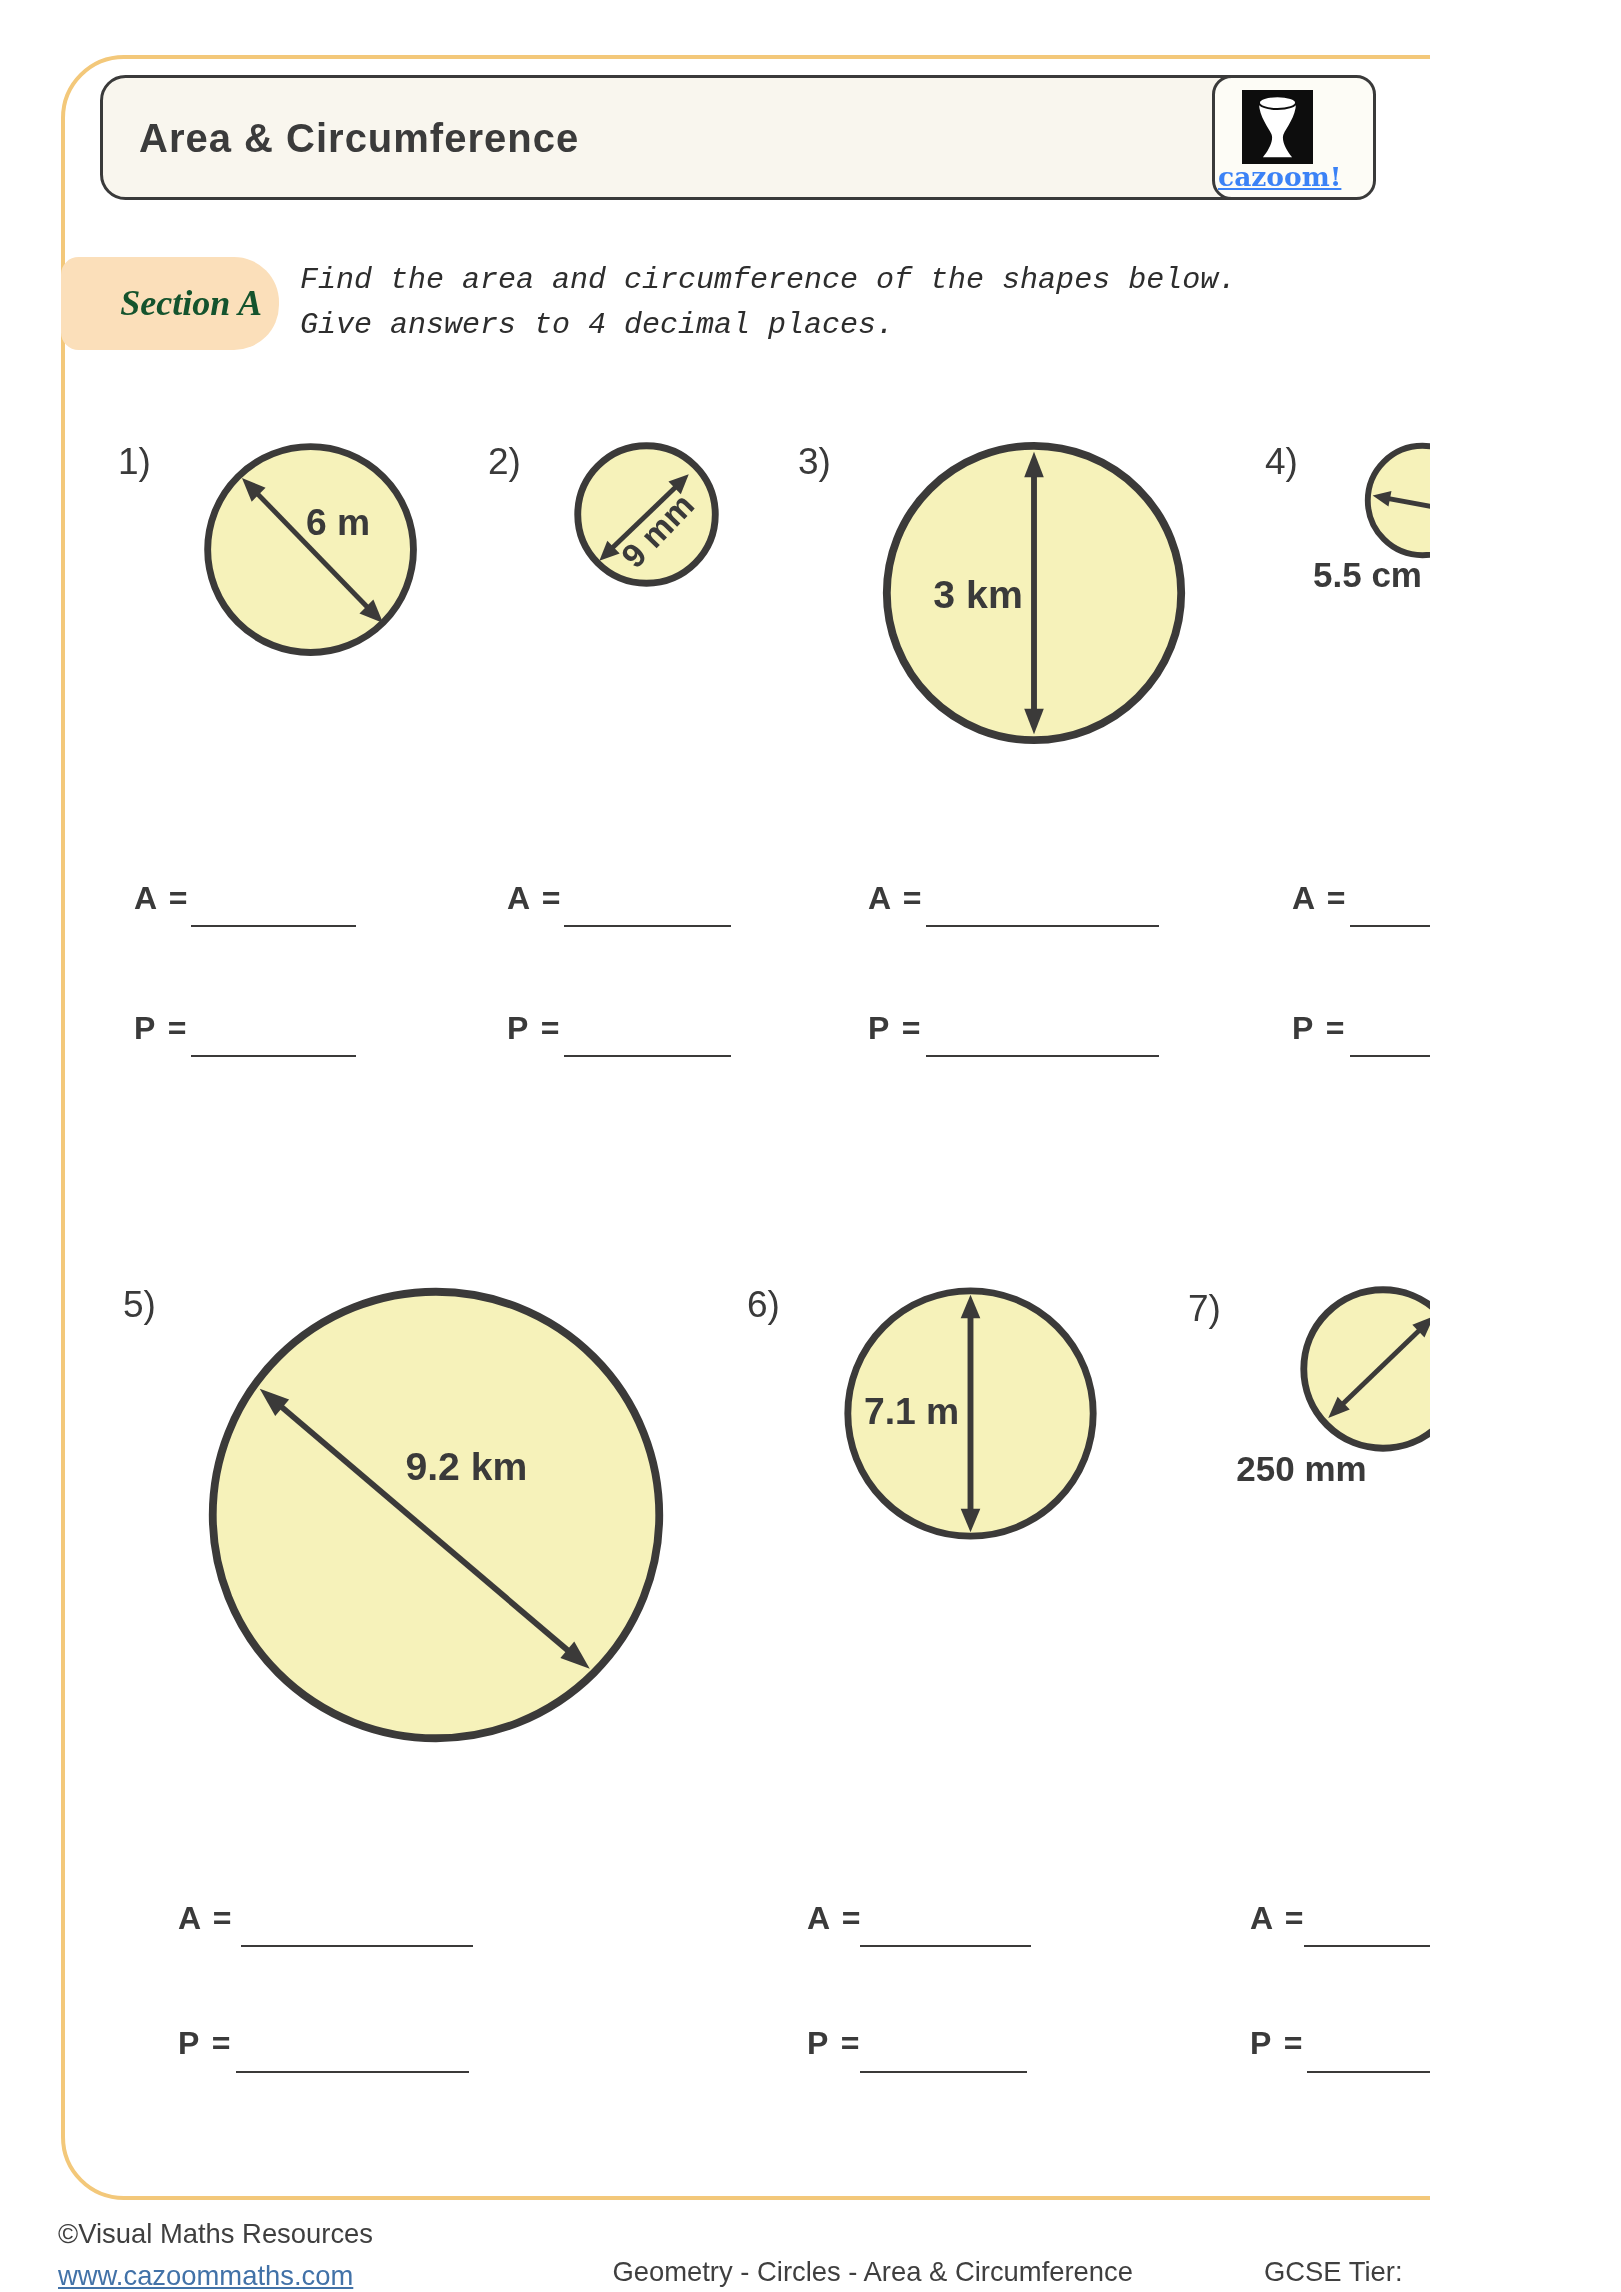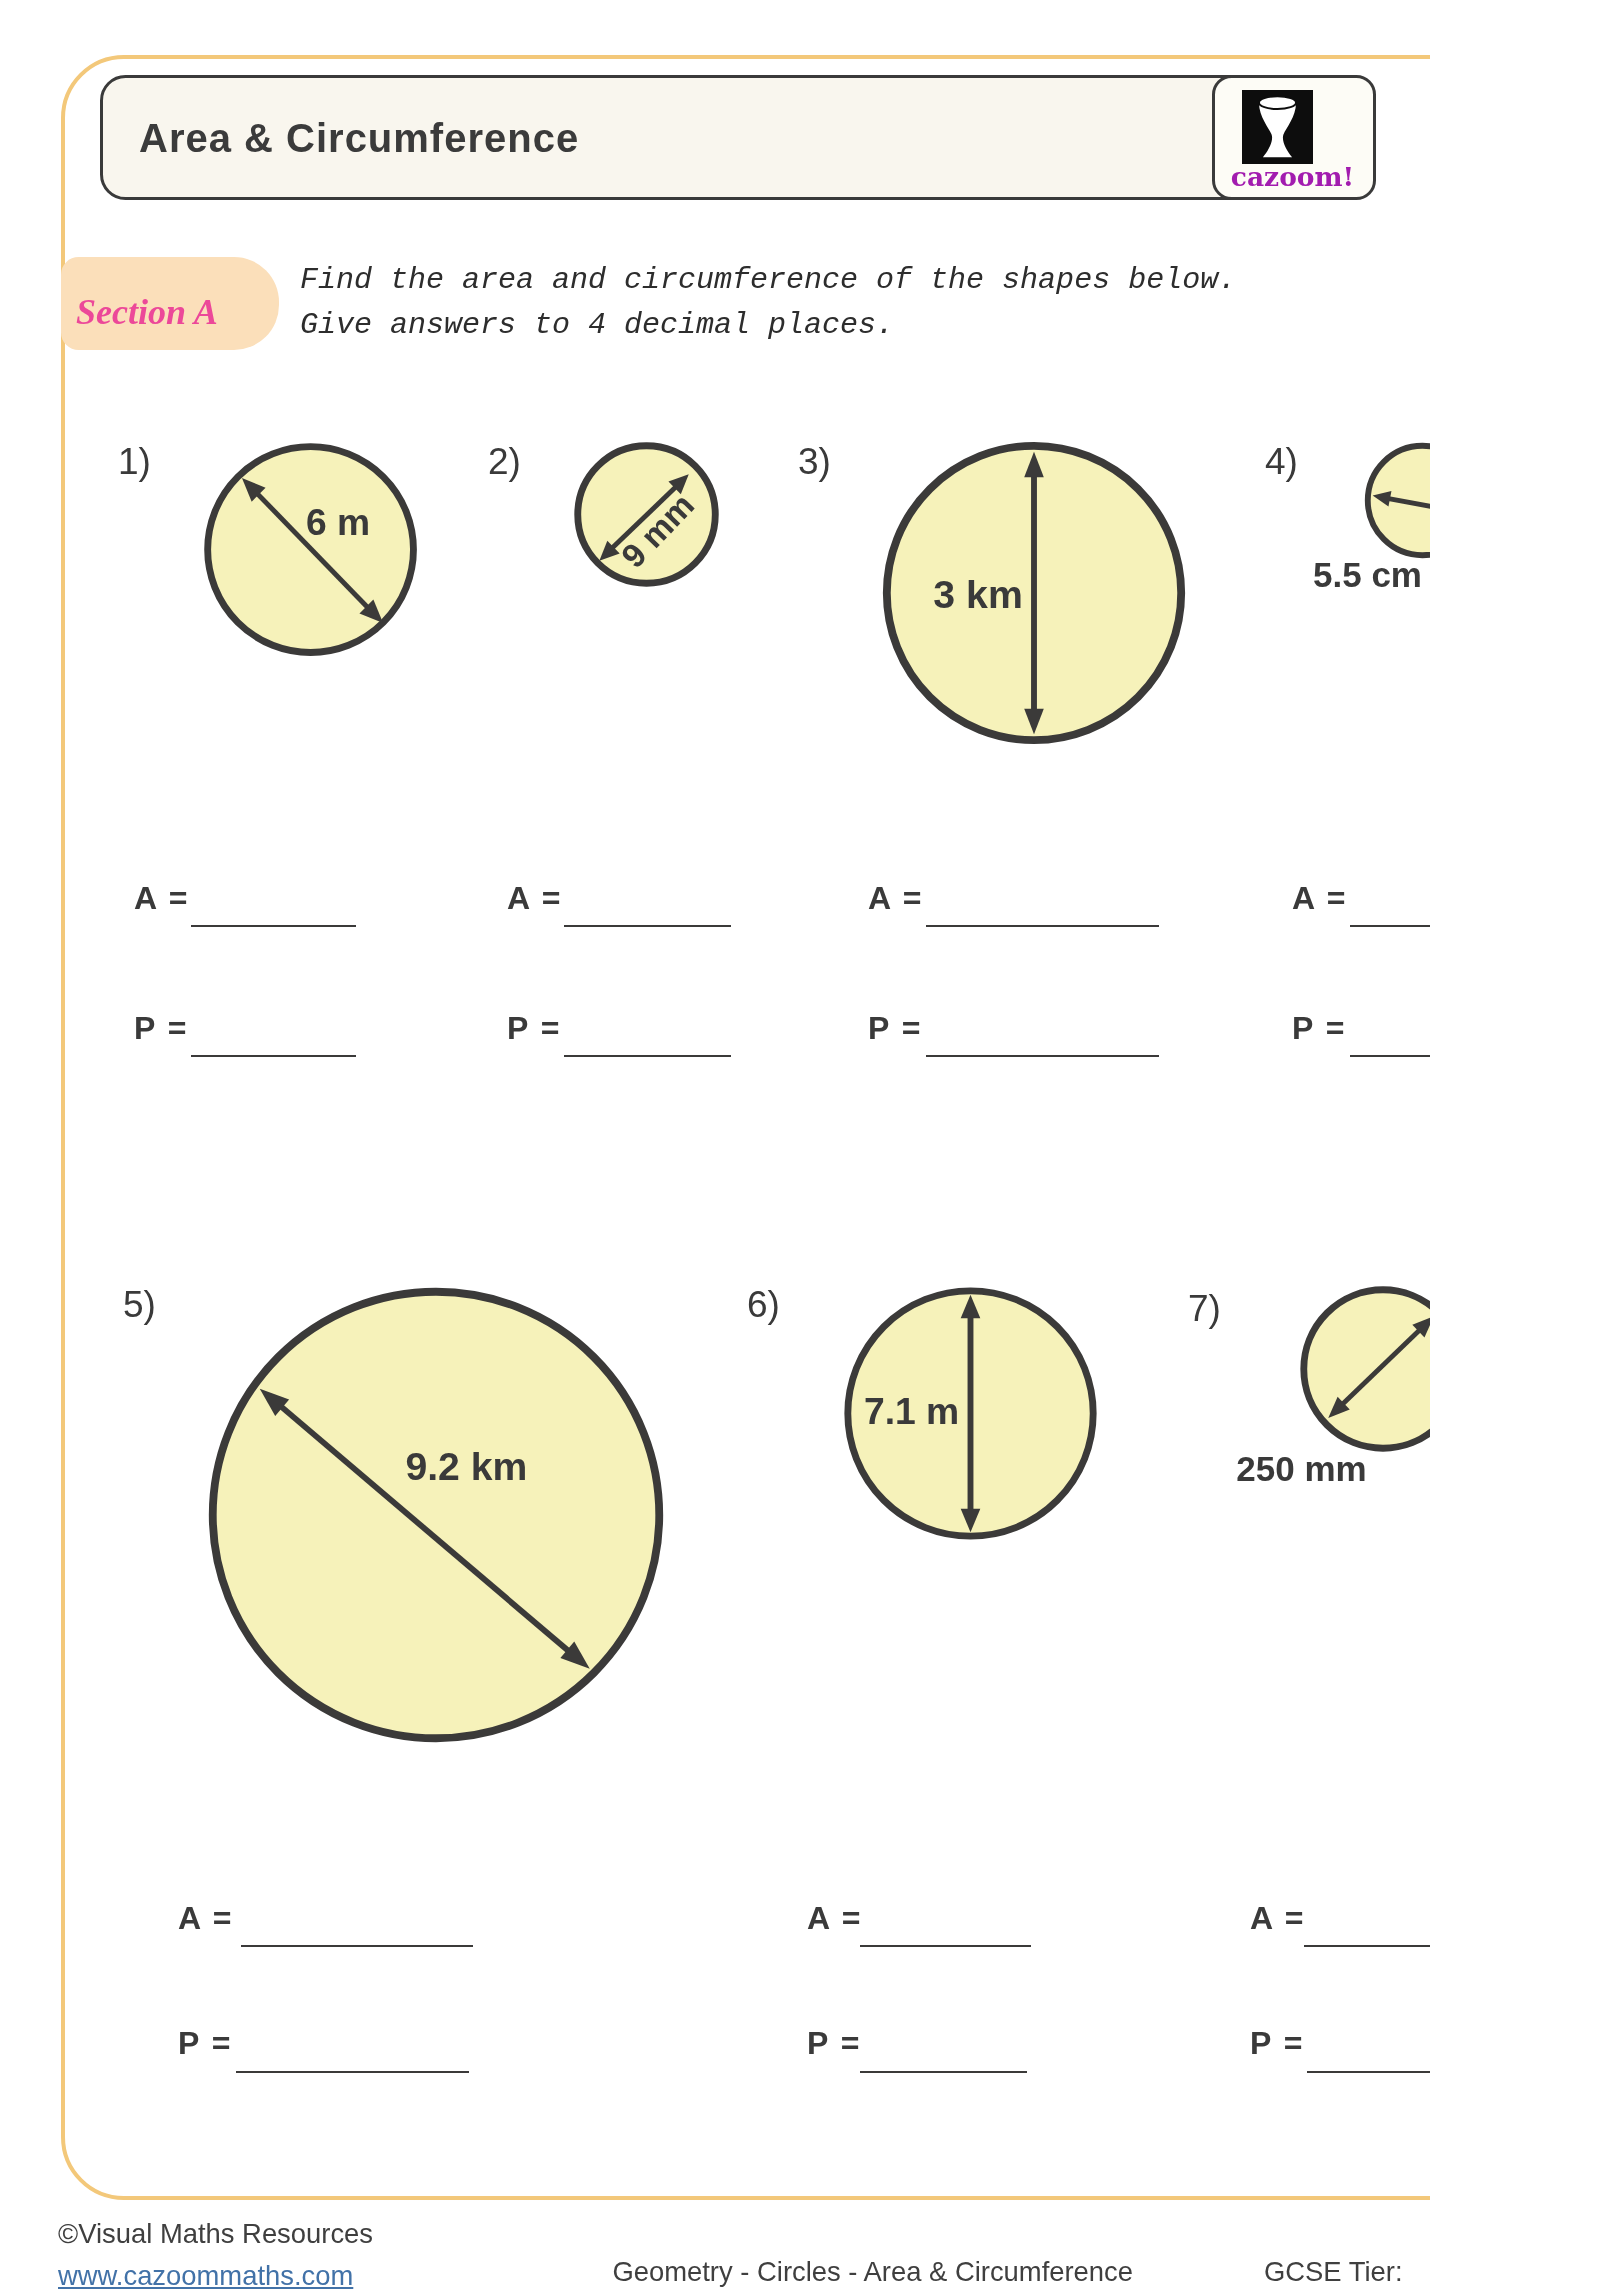--- a/index.html
+++ b/index.html
@@ -7,24 +7,24 @@
         font-family:"Liberation Sans", sans-serif;color:#3a3a3a;}
   .abs{position:absolute;}
 
   #page-border{left:61px;top:55px;width:1488px;height:2137px;border:4.9px solid #f3c87a;border-radius:63px;}
 
   #header-box{left:100px;top:75px;width:1266px;height:119px;background:#f9f6ee;border:3.9px solid #3a3a3a;border-radius:25.5px;}
   #page-title{left:139px;top:116px;font-size:40px;font-weight:bold;letter-spacing:1px;color:#3b3b3b;}
 
   #logo-box{left:1212px;top:75px;width:158px;height:119px;background:#fdfcf6;border:3.9px solid #3a3a3a;border-radius:19.6px;}
   #logo-square{left:1242px;top:90px;width:71px;height:74px;background:#0d0d0d;}
-  #logo-text{left:1218px;top:161px;width:149px;text-align:center;font-family:"DejaVu Serif",serif;font-weight:bold;font-size:26.5px;color:#a21caf;}
+  #logo-text{left:1218px;top:161px;width:149px;font-family:"DejaVu Serif",serif;font-weight:bold;font-size:26.5px;color:#3b82f6;text-decoration:underline;}
 
   #section-badge{left:61px;top:257px;width:218px;height:93px;background:#fbdfba;border-radius:17.6px 45px 45px 17.6px;}
-  #section-label{left:76px;top:291px;width:186px;text-align:left;font-family:"Liberation Serif",serif;font-style:italic;font-weight:bold;font-size:36px;color:#ec4899;}
+  #section-label{left:76px;top:282px;width:186px;text-align:right;font-family:"Liberation Serif",serif;font-style:italic;font-weight:bold;font-size:36px;color:#14532d;}
   .instr{left:300px;font-family:Liberation Mono, monospace;font-style:italic;font-size:30px;color:#2d2d2d;}
 
   .qnum{font-size:37px;color:#3a3a3a;}
   .measure-label{font-size:35px;font-weight:bold;color:#3a3a3a;text-align:center;}
 
   .ans-label{font-size:32px;font-weight:bold;color:#3a3a3a;letter-spacing:2px;}
   .ans-line{height:0;border-top:2.9px solid #3b3a39;}
 
   .foot{font-size:27.4px;color:#3f3f3f;}
   #footer-link{color:#4272a8;text-decoration:underline;margin-top:6px;}

